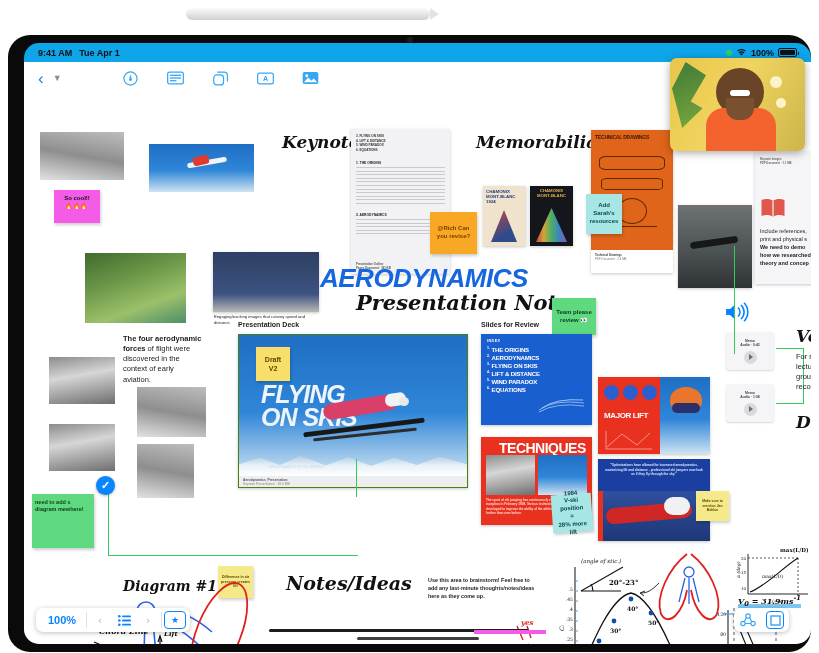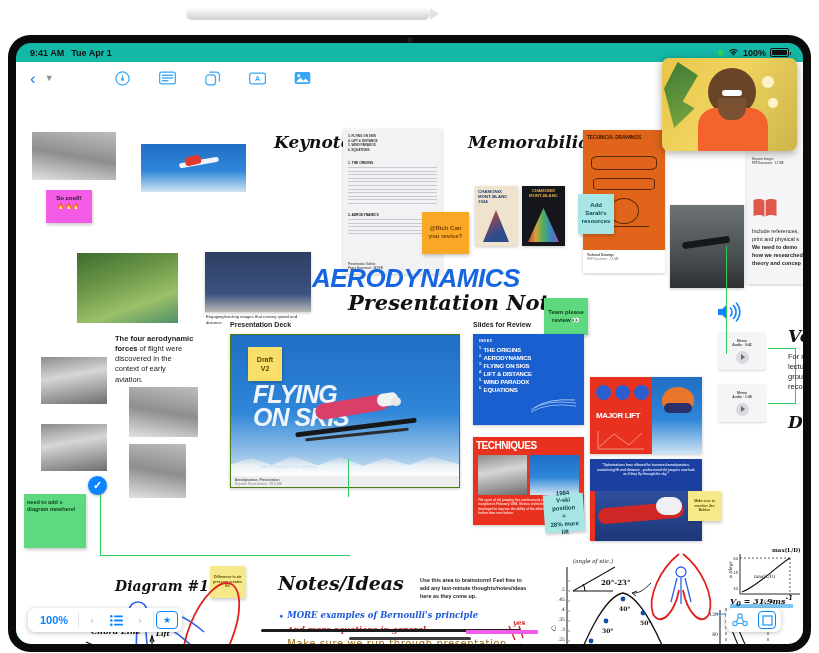--- a/index.html
+++ b/index.html
@@ -14,23 +14,24 @@
   #device {
     position: absolute; left: 8px; top: 35px;
     width: 803px; height: 617px;
     background: #0a0a0a;
     border-radius: 22px;
     padding: 8px;
   }
   #screen {
     position: relative;
     width: 787px; height: 601px;
-    background: #14b8a6;
+    background: #0ea5e9;
     border-radius: 15px;
     overflow: hidden;
+    margin-left: 8px;
   }
   
   #pencil {
     position: absolute; left: 186px; top: 8px;
     width: 244px; height: 12px;
     background: linear-gradient(180deg,#fbfbfb 0%,#e7e7e7 48%,#cfcfcf 100%);
     border-radius: 6px;
   }
   #pencil:after {
     content: ""; position: absolute; right: -9px; top: 0;
@@ -131,21 +132,21 @@
   }
   
   .index-slide { background:#1a5fd0; color:#fff; padding:5px 6px; }
   .index-slide .kicker { font-size:3.6px; font-weight:bold; letter-spacing:.5px; }
   .index-slide ol { list-style:none; margin-top:3px; }
   .index-slide li { font-size:6.1px; font-weight:bold; letter-spacing:-.2px; line-height:1.32; }
   .index-slide li span.n { font-size:3.5px; vertical-align:super; margin-right:2px; }
   .wave { position:absolute; right:6px; bottom:12px; width:48px; height:16px; }
 
   .tech-slide { background:#e8321f; color:#fff; }
-  .tech-slide .t { font-size:10px; font-weight:bold; letter-spacing:-.5px; padding:3px 3px 1px; }
+  .tech-slide .t { font-size:14px; font-weight:bold; letter-spacing:-.5px; padding:3px 18px 1px; }
   .majorlift { background:#e1462a; color:#fff; }
 
   
   .audio-card { background:#f5f5f7; border-radius:3px; box-shadow:0 1px 2px rgba(0,0,0,.16);
                 display:flex; flex-direction:column; align-items:center; justify-content:center; }
   .audio-card .lbl { font-size:3.4px; color:#444; font-weight:bold; margin-bottom:4px; text-align:center; }
   .play-btn { width:13px;height:13px;border-radius:50%;background:#d9d9de;
               display:flex;align-items:center;justify-content:center; }
   .play-btn:after { content:""; border-left:4px solid #6b6b70; border-top:3px solid transparent;
                     border-bottom:3px solid transparent; margin-left:1px; }
@@ -512,35 +513,20 @@
         <text x="182" y="120" font-family="DejaVu Serif" font-style="italic" font-weight="bold" font-size="8" fill="#111">Drag</text>
         <text x="92" y="124" font-family="DejaVu Serif" font-style="italic" font-weight="bold" font-size="6" fill="#111">Angle</text>
       </svg>
 
       <div class="abs hand" style="left:262px;top:478px;font-size:19px;">Notes/Ideas</div>
       <div class="abs" style="left:404px;top:482px;width:110px;font-size:5.4px;font-weight:bold;line-height:1.5;color:#1c1c1e;">
         <div>Use this area to brainstorm! Feel free to</div>
         <div>add any last-minute thoughts/notes/ideas</div>
         <div>here as they come up.</div>
       </div>
-      <div class="abs" style="left:263px;top:516px;width:250px;">
-        <div style="display:flex;gap:4px;align-items:baseline;margin-bottom:4px;">
-          <span style="color:#2a63e8;font-size:7px;">●</span>
-          <span class="hand hand-blue" style="font-size:8.5px;">MORE examples of Bernoulli's principle</span>
-        </div>
-        <div style="display:flex;gap:4px;align-items:baseline;margin-bottom:4px;">
-          <span style="color:#d62222;font-size:7px;">●</span>
-          <span class="hand" style="font-size:8px;color:#d62222;">And more equations in general</span>
-        </div>
-        <div style="display:flex;gap:4px;align-items:baseline;margin-bottom:4px;">
-          <span style="color:#b07a1e;font-size:7px;">●</span>
-          <span style="font-size:10px;color:#9a6a16;font-family:'DejaVu Sans',sans-serif;letter-spacing:.6px;">Make sure we run through presentation</span>
-        </div>
-
-      </div>
       <div class="abs hand" style="left:497px;top:524px;font-size:7px;color:#d62222;">yes</div>
       <svg class="sketch" style="left:487px;top:530px;" width="28" height="36" viewBox="0 0 28 36">
         <path d="M6 2 L12 16 M16 2 L20 14" stroke="#d62222" stroke-width="1.4" fill="none"></path>
         <path d="M18 20 C12 24 16 30 12 34" stroke="#2a63e8" stroke-width="1.2" fill="none"></path>
       </svg>
 
       <svg class="sketch" style="left:535px;top:455px;" width="140" height="145" viewBox="0 0 140 145">
         <g stroke="#111" stroke-width="1" fill="none">
           <path d="M16 130 H128"></path>
           <path d="M16 130 V18"></path>

